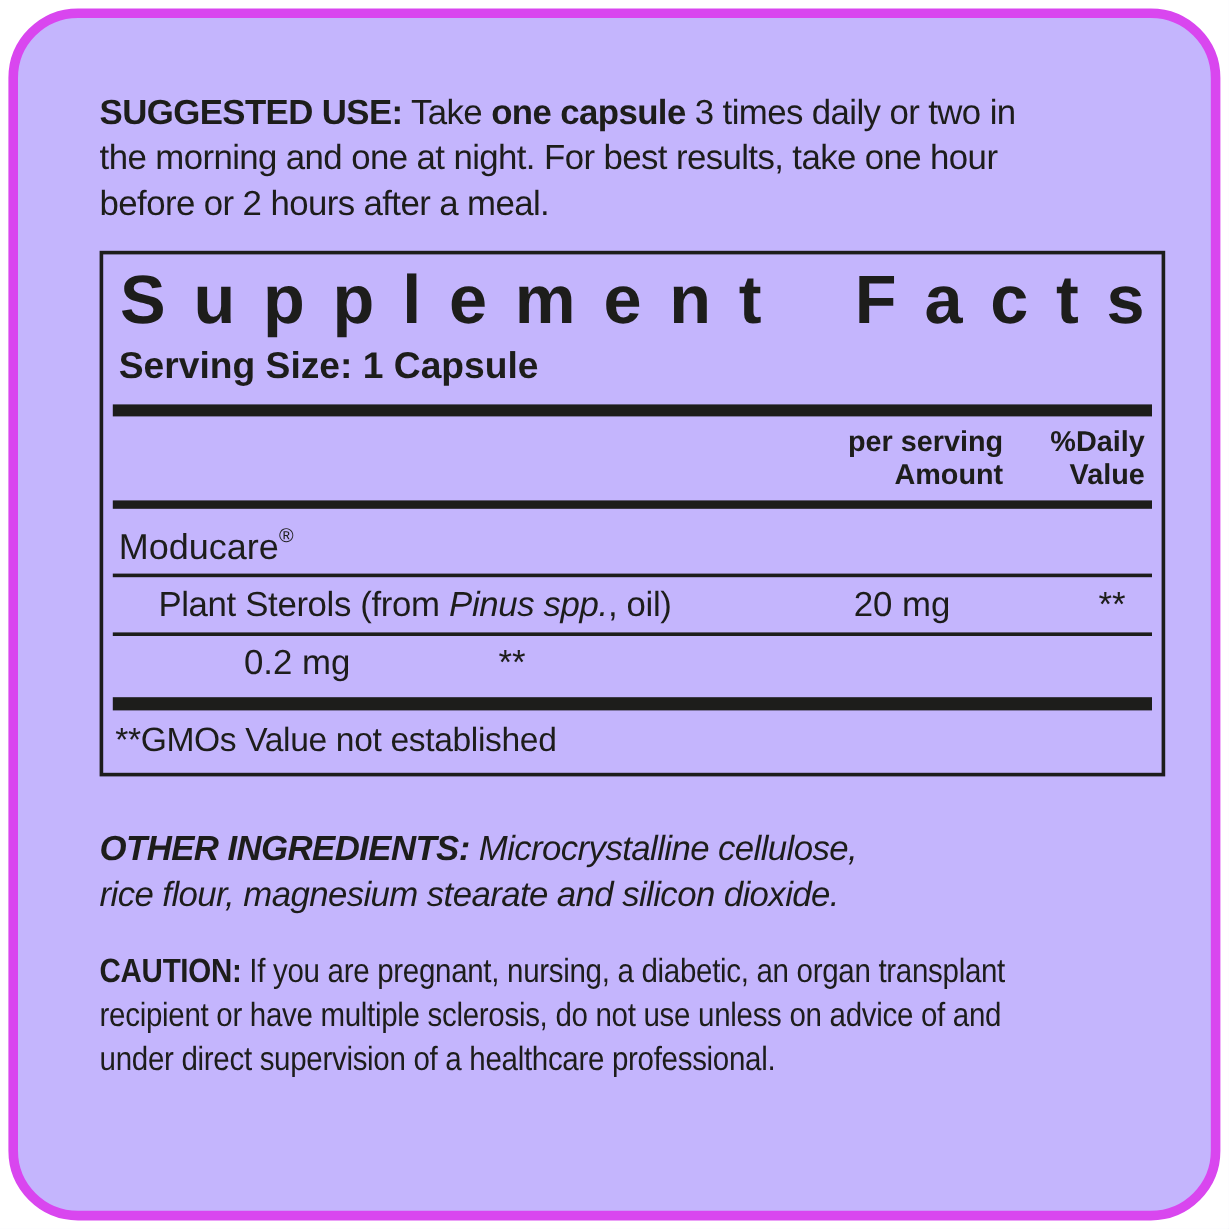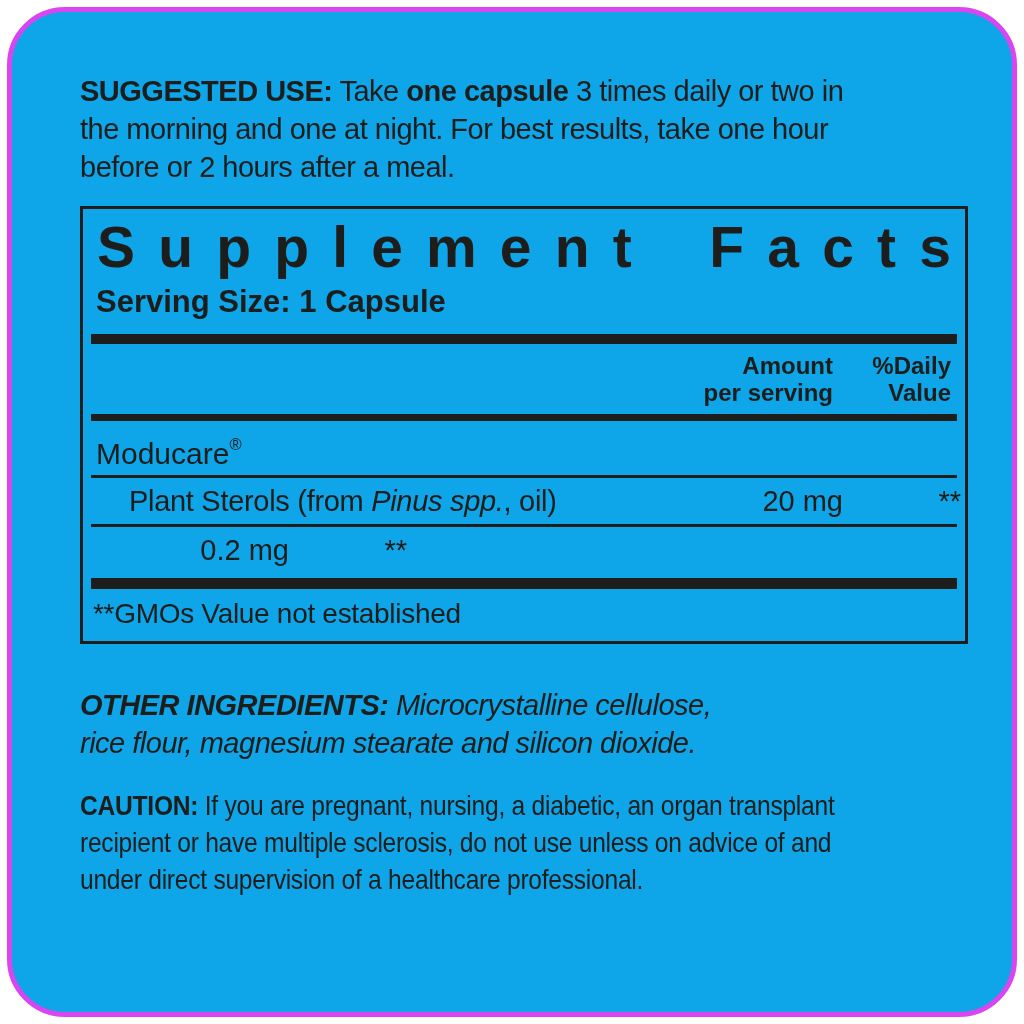--- a/index.html
+++ b/index.html
@@ -8,23 +8,23 @@
     width: 1024px;
     height: 1024px;
     background: #ffffff;
     font-family: "Liberation Sans", sans-serif;
     color: #1d1d1b;
     -webkit-font-smoothing: antialiased;
   }
   .label-card {
     position: absolute;
     inset: 7px;
-    border: 5px solid #d946ef;
+    border: 8px solid #d946ef;
     border-radius: 58px;
-    background: #0ea5e9;
+    background: #c4b5fd;
   }
   .content {
     position: absolute;
     left: 68px;
     top: 60px;
     width: 888px;
   }
   .para {
     font-size: 29px;
     line-height: 38px;
@@ -88,23 +88,24 @@
     line-height: 38px;
     padding: 4px 14px 2px 13px;
   }
   .sf-grouprow sup {
     font-size: 0.55em;
     vertical-align: 14px;
   }
   .sf-row {
     display: flex;
     align-items: baseline;
-    padding: 7px 4px 7px 46px;
+    padding: 7px 30px 7px 46px;
     font-size: 29px;
     line-height: 32px;
+    gap: 28px;
   }
   .sf-row .name { flex: 1; letter-spacing: -0.3px; }
   .sf-row .name i { font-style: italic; }
   .sf-row .amount { width: 160px; text-align: right; }
   .sf-row .dv { width: 118px; text-align: right; }
   .sf-footnote {
     font-size: 28px;
     line-height: 34px;
     padding: 8px 14px 0 10px;
     letter-spacing: -0.3px;
@@ -151,22 +152,22 @@
           <span>t</span>
           <span>s</span>
         </div>
       <div class="sf-serving">Serving Size: 1 Capsule</div>
 
       <div class="bar bar-thick"></div>
 
       <div class="sf-headrow">
         <div class="spacer"></div>
         <div class="hcol amount">
+          <div>per serving</div>
           <div>Amount</div>
-          <div>per serving</div>
         </div>
         <div class="hcol dv">
           <div>%Daily</div>
           <div>Value</div>
         </div>
       </div>
 
       <div class="bar bar-med"></div>
 
       <div class="sf-grouprow"><span>Moducare</span><sup>®</sup></div>

